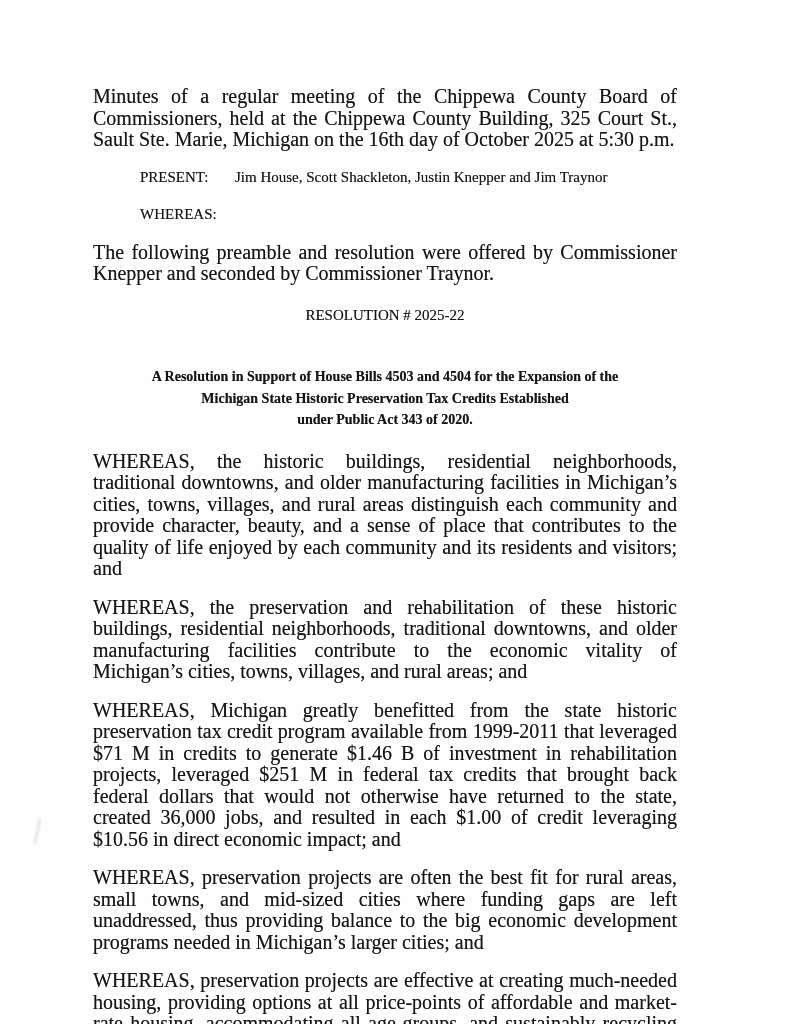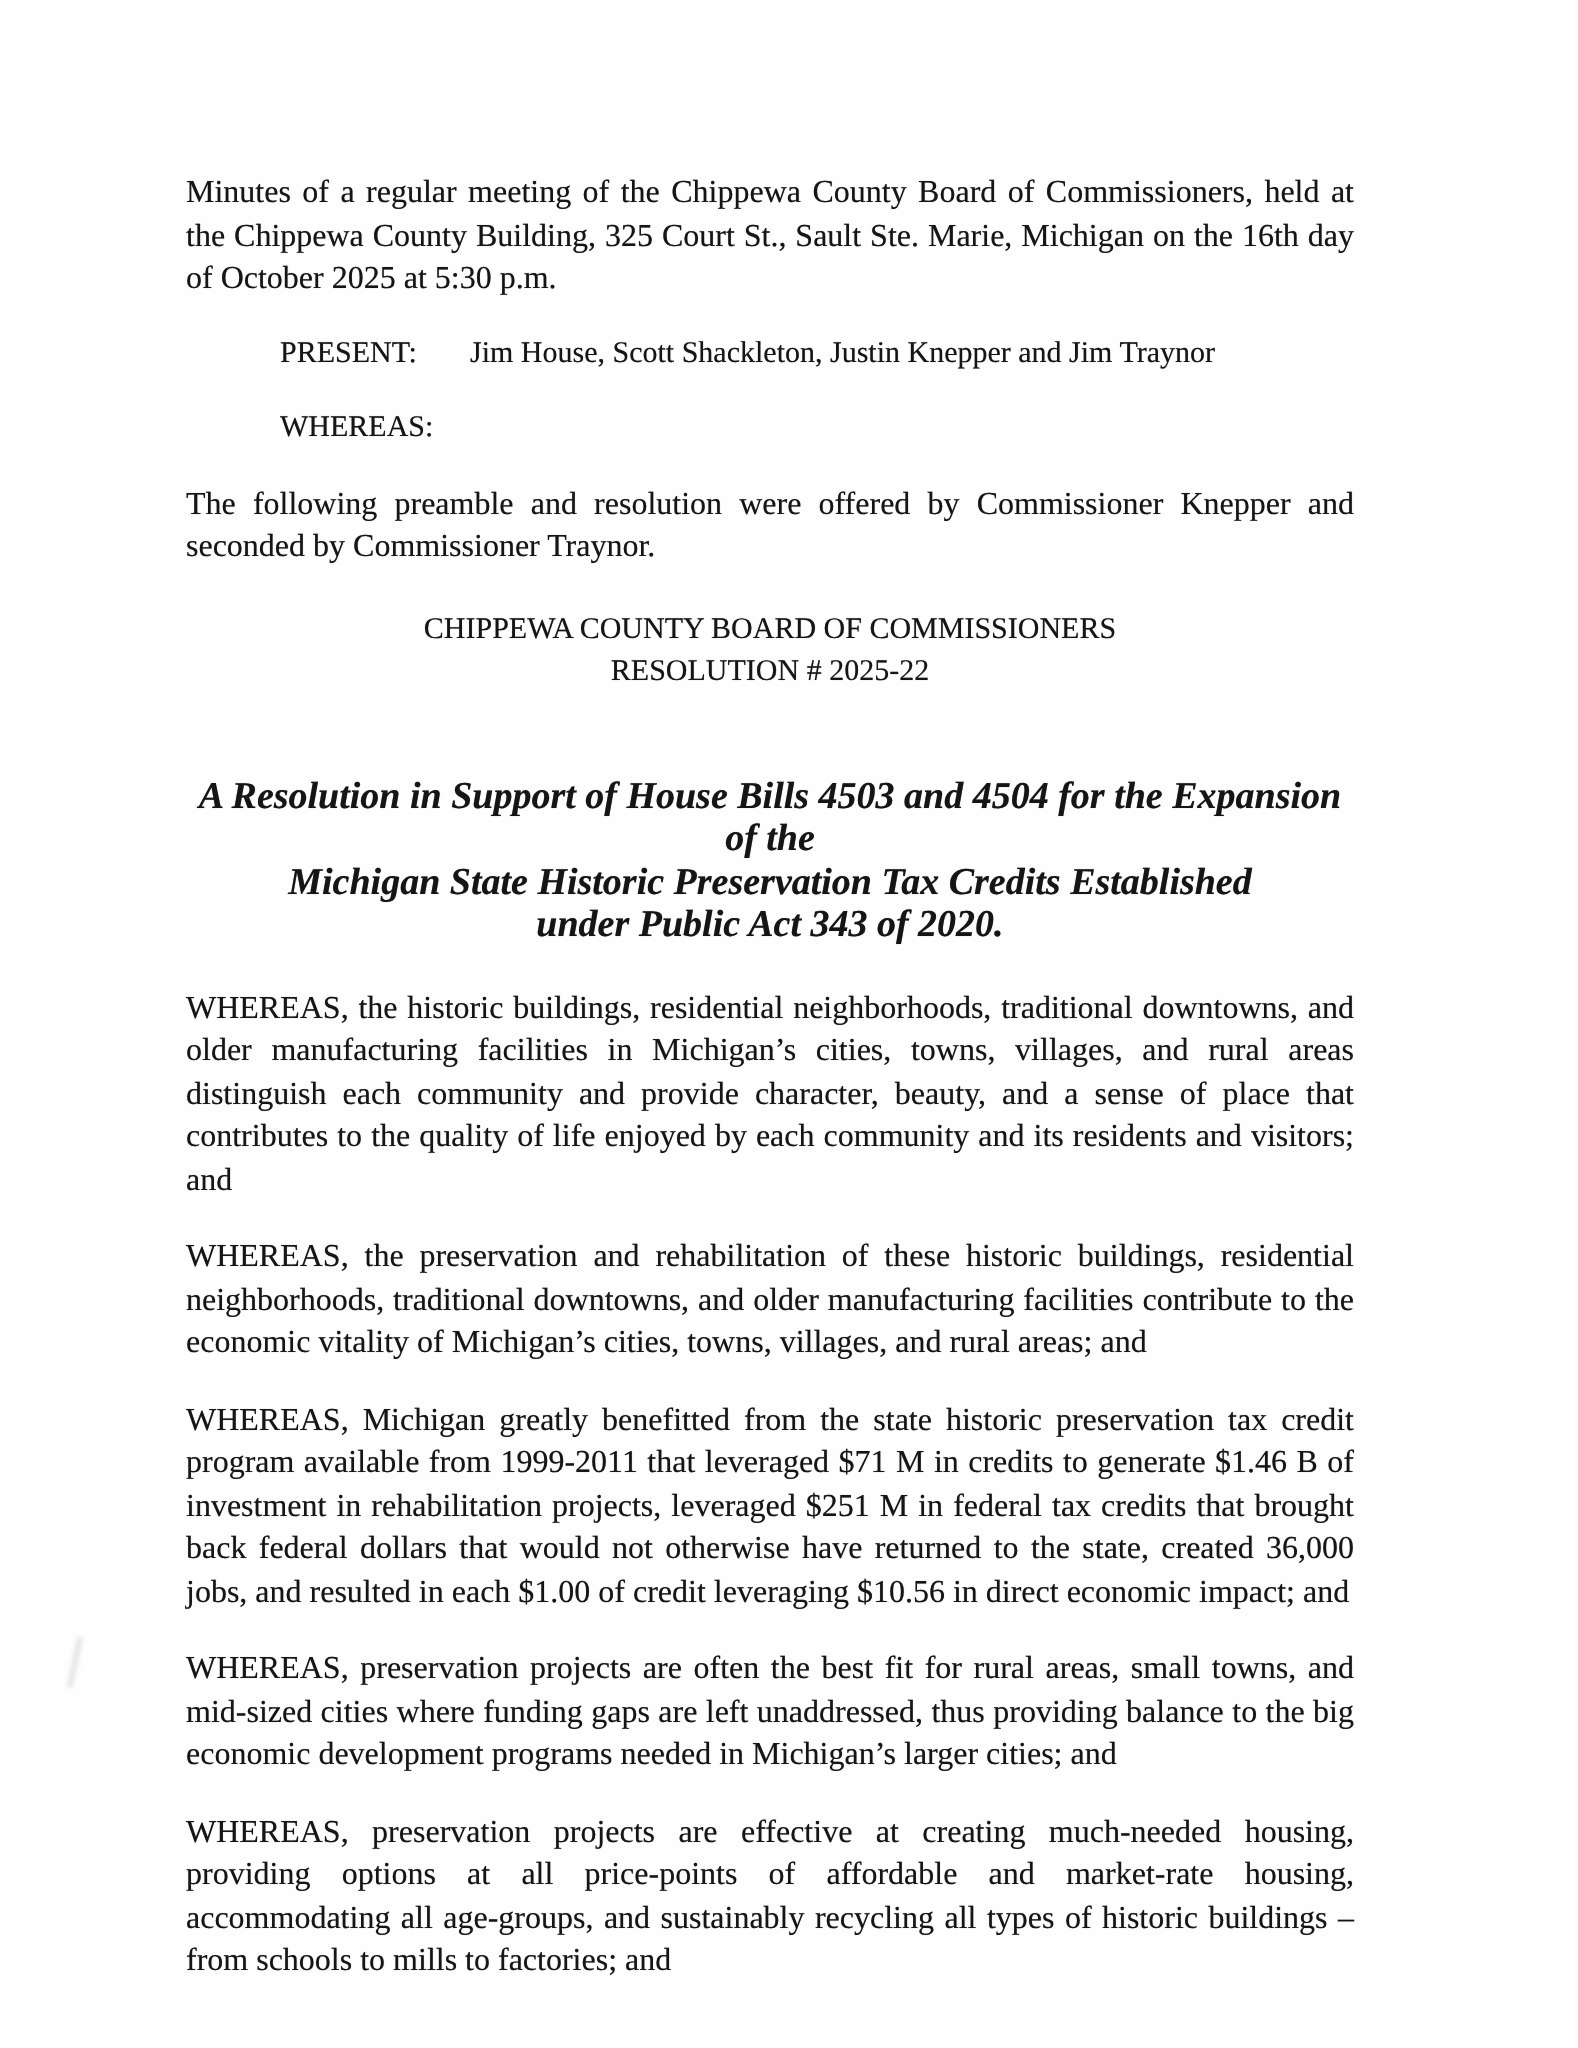--- a/index.html
+++ b/index.html
@@ -20,21 +20,21 @@
     top: 0; left: 0;
     width: 789px;
     height: 1024px;
     background: #fefefe;
     box-sizing: border-box;
     padding: 86px 112px 40px 93px;
     
     text-shadow: 0 0 0.4px rgba(20,20,20,0.55);
   }
   .para {
-    font-size: 16px;
+    font-size: 20px;
     line-height: 21.5px;
     text-align: justify;
     text-align-last: left;
     margin: 0 0 15px 0;
   }
   .attendance-row {
     display: flex;
     padding-left: 47px;
     font-size: 15px;
     line-height: 21.5px;
@@ -50,24 +50,23 @@
   }
   .center-heading {
     text-align: center;
     font-size: 15px;
     line-height: 21.5px;
     margin: 20px 0 0 0;
   }
   .res-title {
     text-align: center;
     font-weight: bold;
-    font-size: 19px;
+    font-size: 14px;
     line-height: 21.5px;
     margin: 40px 0 20px 0;
-    font-style: italic;
   }
   .whereas {
     margin-bottom: 17px;
   }
   .scan-artifact {
     position: absolute;
     left: 36px;
     top: 818px;
     width: 3px;
     height: 26px;
@@ -89,21 +88,20 @@
     <span class="att-value">Jim House, Scott Shackleton, Justin Knepper and Jim Traynor</span>
   </div>
 
   <div class="attendance-row">
     <span class="att-label">WHEREAS:</span>
   </div>
 
   <p class="para">The following preamble and resolution were offered by Commissioner Knepper and seconded by Commissioner Traynor.</p>
 
   <div class="center-heading">
-    <div>CHIPPEWA COUNTY BOARD OF COMMISSIONERS</div>
     <div>RESOLUTION # 2025-22</div>
   </div>
 
   <div class="res-title">
     <div>A Resolution in Support of House Bills 4503 and 4504 for the Expansion of the</div>
     <div>Michigan State Historic Preservation Tax Credits Established</div>
     <div>under Public Act 343 of 2020.</div>
   </div>
 
   <p class="para whereas">WHEREAS, the historic buildings, residential neighborhoods, traditional downtowns, and older manufacturing facilities in Michigan’s cities, towns, villages, and rural areas distinguish each community and provide character, beauty, and a sense of place that contributes to the quality of life enjoyed by each community and its residents and visitors; and</p>

